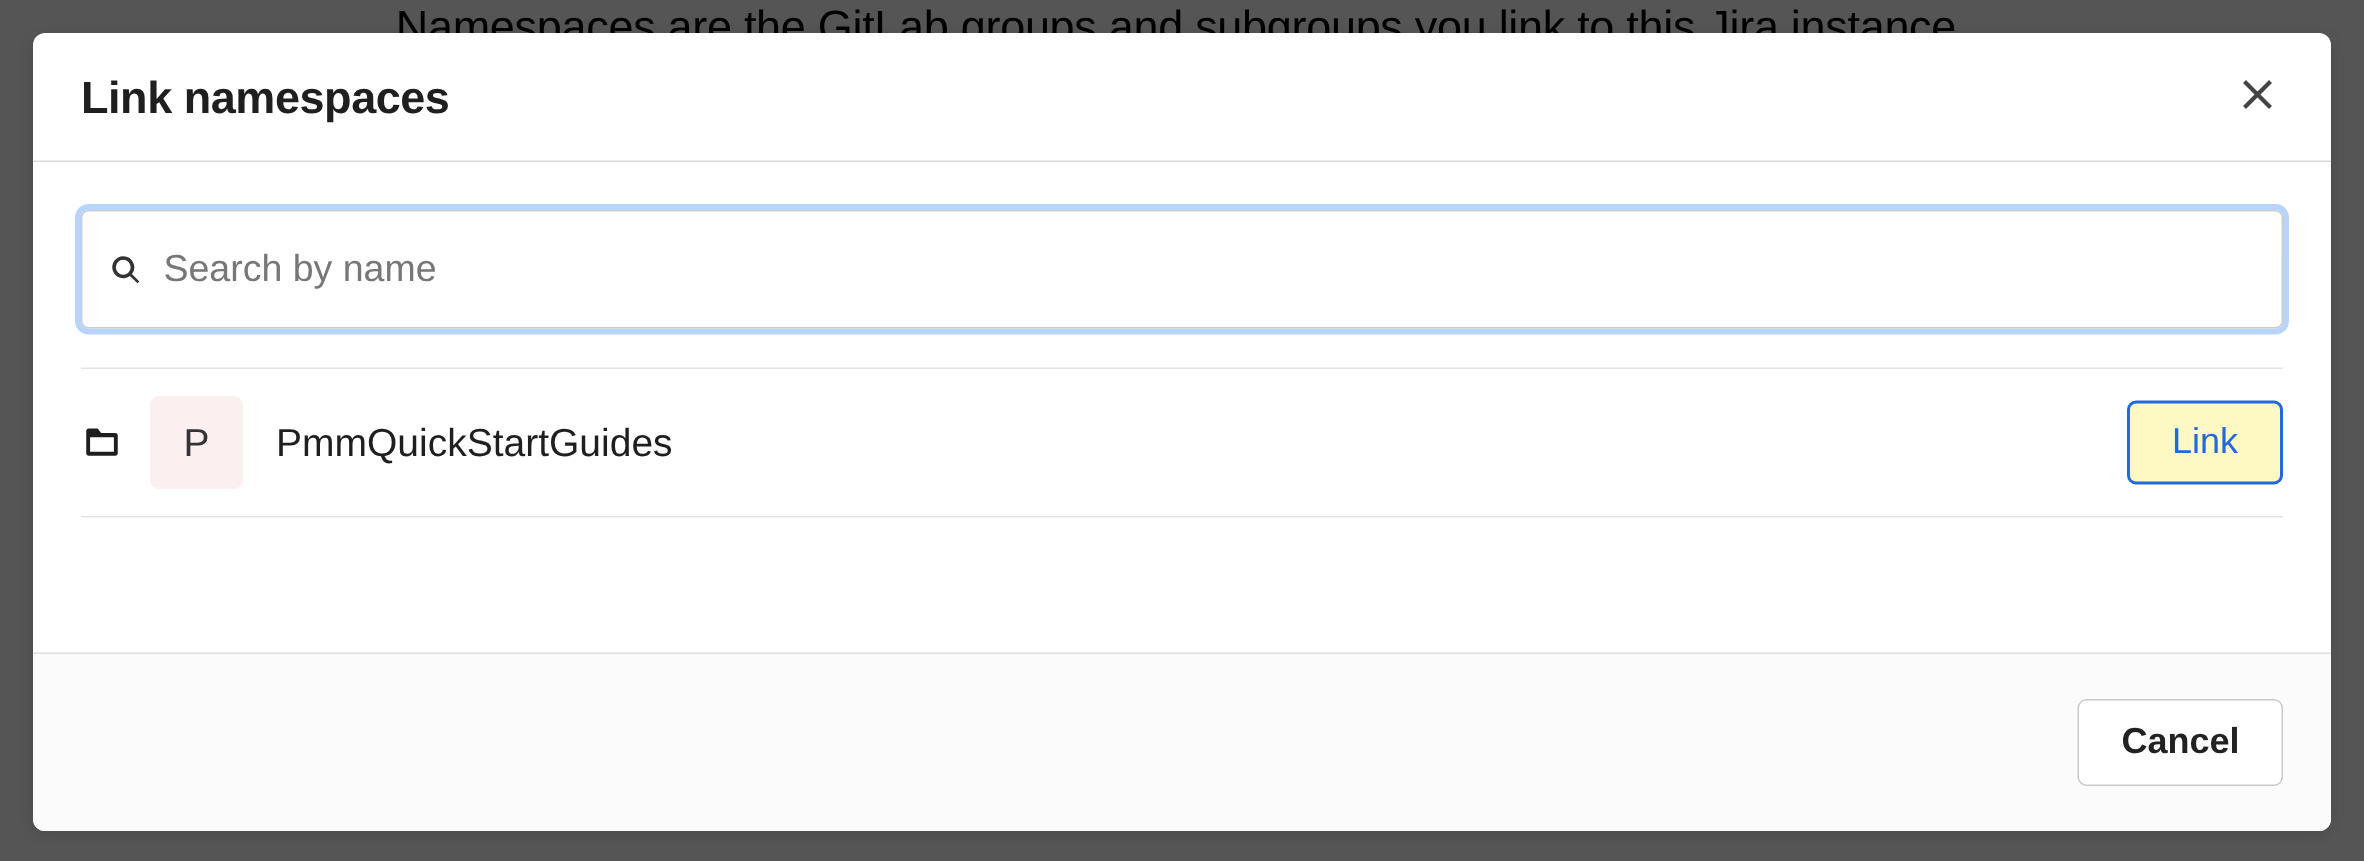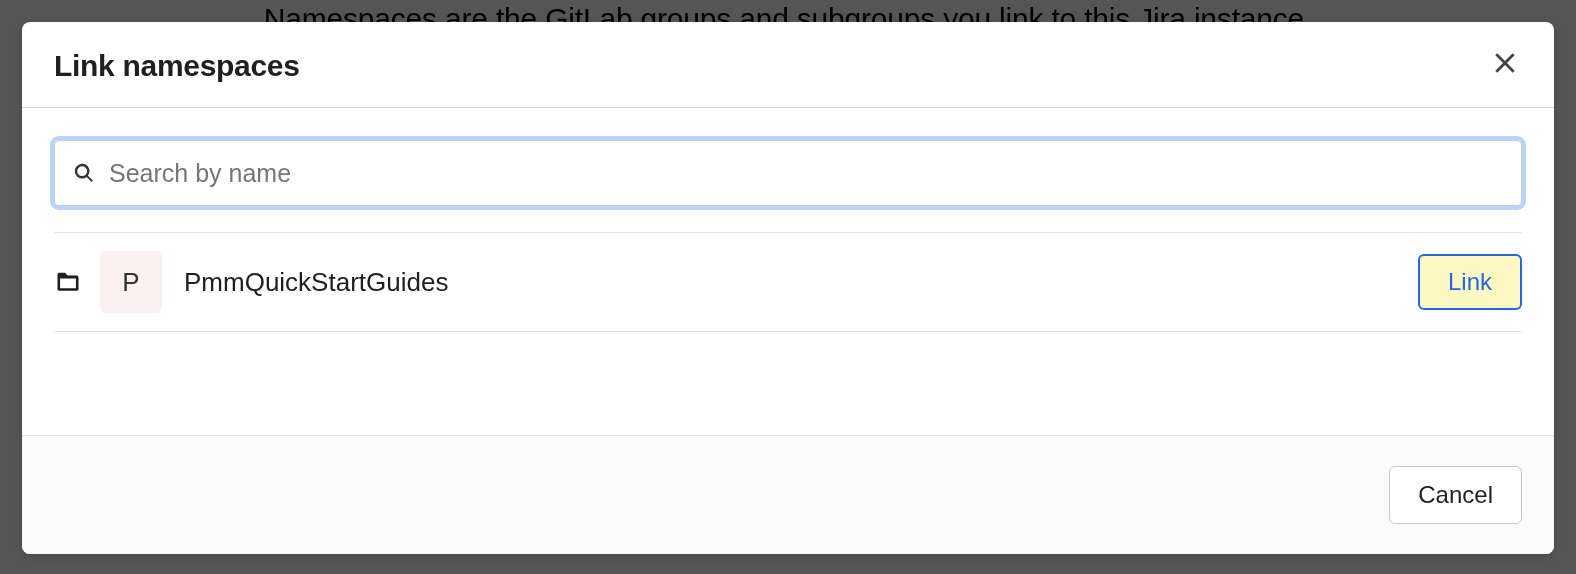--- a/index.html
+++ b/index.html
@@ -74,21 +74,21 @@
       padding: 32px 32px 0 32px;
     }
     .search-wrap {
       position: relative;
       border: 1px solid #ccc;
       border-radius: 5px;
       box-shadow: 0 0 0 4px #b8d4fd;
       display: flex;
       align-items: center;
       padding: 0 18px;
-      height: 66px;
+      height: 79px;
     }
     .search-icon {
       color: #333;
       flex-shrink: 0;
     }
     .search-icon svg {
       width: 22px;
       height: 22px;
       fill: #333;
       display: block;
@@ -162,21 +162,21 @@
       border-top: 1px solid #e0e0e0;
       padding: 30px 32px;
       display: flex;
       justify-content: flex-end;
     }
     .cancel-btn {
       border: 1px solid #c9c9c9;
       background: #fff;
       color: #222;
       font-size: 24px;
-      font-weight: 400;
+      font-weight: 700;
       padding: 14px 28px;
       border-radius: 6px;
       cursor: pointer;
       text-align: center;
     }
   </style>
 </head>
 <body>
 
 <div class="background-text">Namespaces are the GitLab groups and subgroups you link to this Jira instance.</div>

